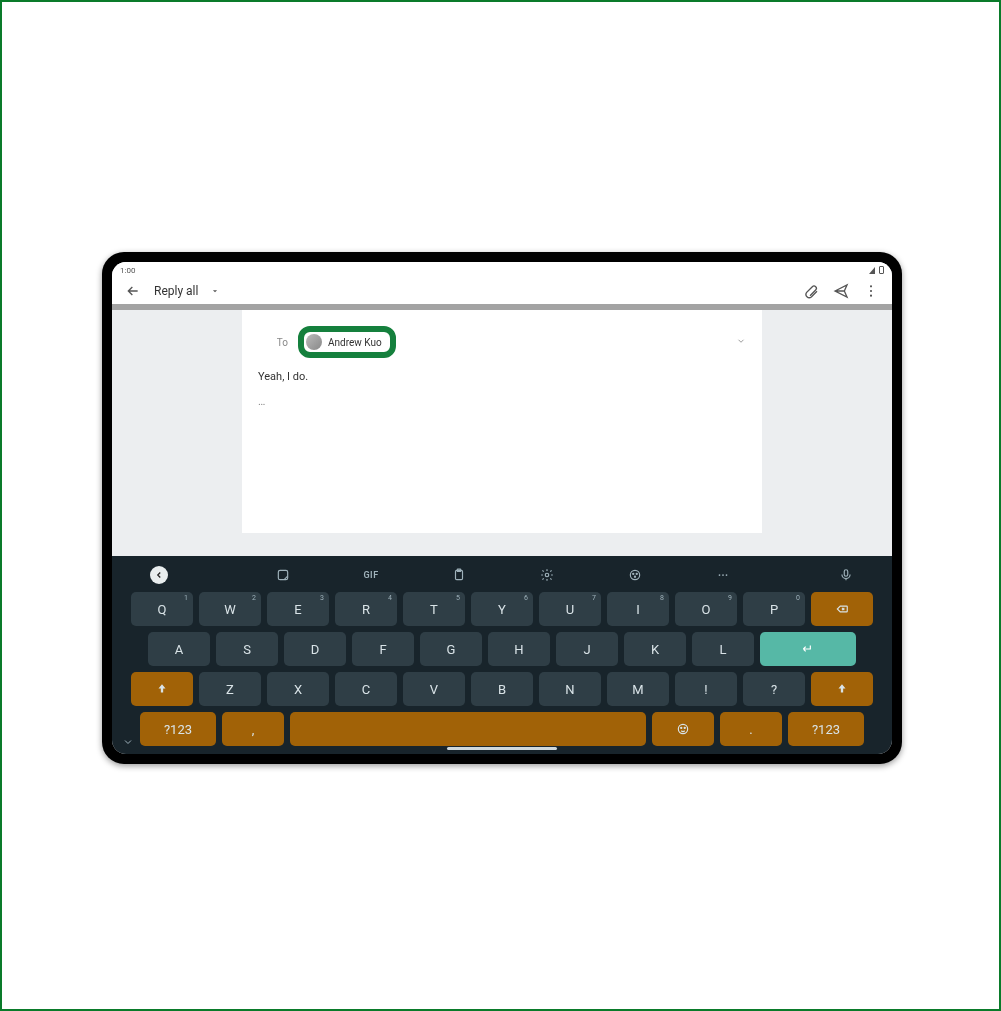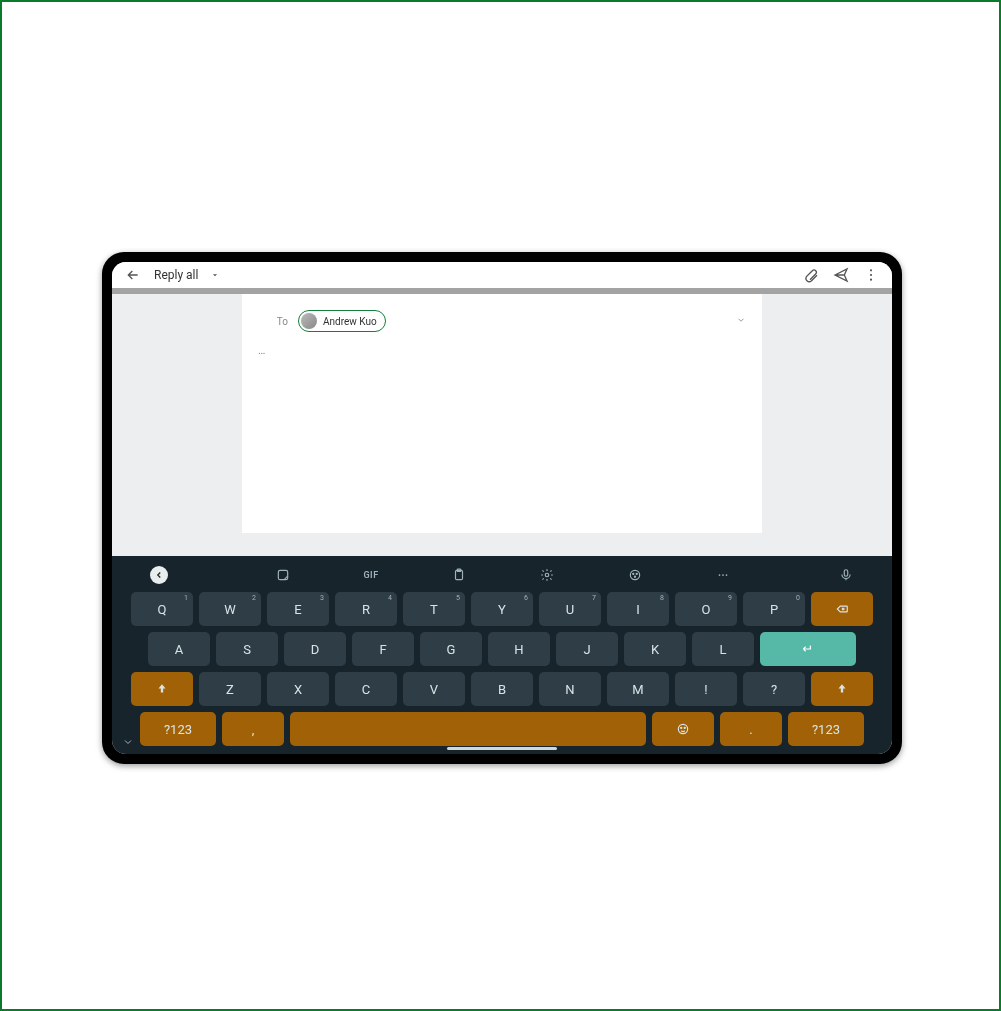--- a/index.html
+++ b/index.html
@@ -79,21 +79,21 @@
     width: 520px;
     background: #fff;
     padding: 10px 16px;
     font-size: 11px;
     color: #333;
   }
   .row { display: flex; align-items: center; padding: 6px 0; border-bottom: 0px solid #eee; gap: 10px; }
   .row .lbl { width: 30px; color: #888; font-size: 10px; text-align: right; }
   .chip {
     display: inline-flex; align-items: center; gap: 6px;
-    border: 1px solid #15803d; border-radius: 12px;
+    border: 6px solid #15803d; border-radius: 12px;
     padding: 2px 8px 2px 2px; font-size: 10px;
   }
   .avatar { width: 16px; height: 16px; border-radius: 50%; background: linear-gradient(135deg,#bbb,#888); }
   .expand { margin-left: auto; color: #888; font-size: 10px; }
   .subject { font-size: 11px; padding: 10px 0 6px; }
   .body { font-size: 11px; padding: 6px 0; }
   .quoted { color: #888; padding-top: 6px; letter-spacing: 2px; }
 
   
   .kbwrap {
@@ -145,20 +145,27 @@
     position:absolute; bottom:4px; left:50%; transform:translateX(-50%);
     width:110px; height:3px; background:#cfd8dc; border-radius:3px;
   }
 </style>
 </head>
 <body>
 
 <div class="tablet">
   <div class="screen">
 
+    <div class="statusbar">
+      <span>1:00</span>
+      <div class="right">
+        <span class="tri"></span>
+        <span class="batt"></span>
+      </div>
+    </div>
 
     <div class="toolbar">
       <div class="icon-btn">
         <svg viewBox="0 0 24 24" fill="none" stroke="currentColor" stroke-width="2">
             <path d="M19 12H5M11 18l-6-6 6-6"></path>
           </svg>
       </div>
       <span class="title">Reply all</span>
       <div class="icon-btn" style="width:10px">
         <svg viewBox="0 0 24 24" fill="currentColor">
@@ -192,20 +199,21 @@
           <span class="chip">
             <span class="avatar"></span>
             <span>Andrew Kuo</span>
           </span>
           <span class="expand">
             <svg width="10" height="10" viewBox="0 0 24 24" fill="none" stroke="currentColor" stroke-width="2">
                 <path d="M6 9l6 6 6-6"></path>
               </svg>
           </span>
         </div>
+        <div class="body">Yeah, I do.</div>
         <div class="quoted">…</div>
       </div>
     </div>
 
     <div class="kbwrap">
       <div class="kb-toolbar">
         <div class="kb-back">
           <svg width="10" height="10" viewBox="0 0 24 24" fill="none" stroke="currentColor" stroke-width="3">
               <path d="M15 18l-6-6 6-6"></path>
             </svg>

